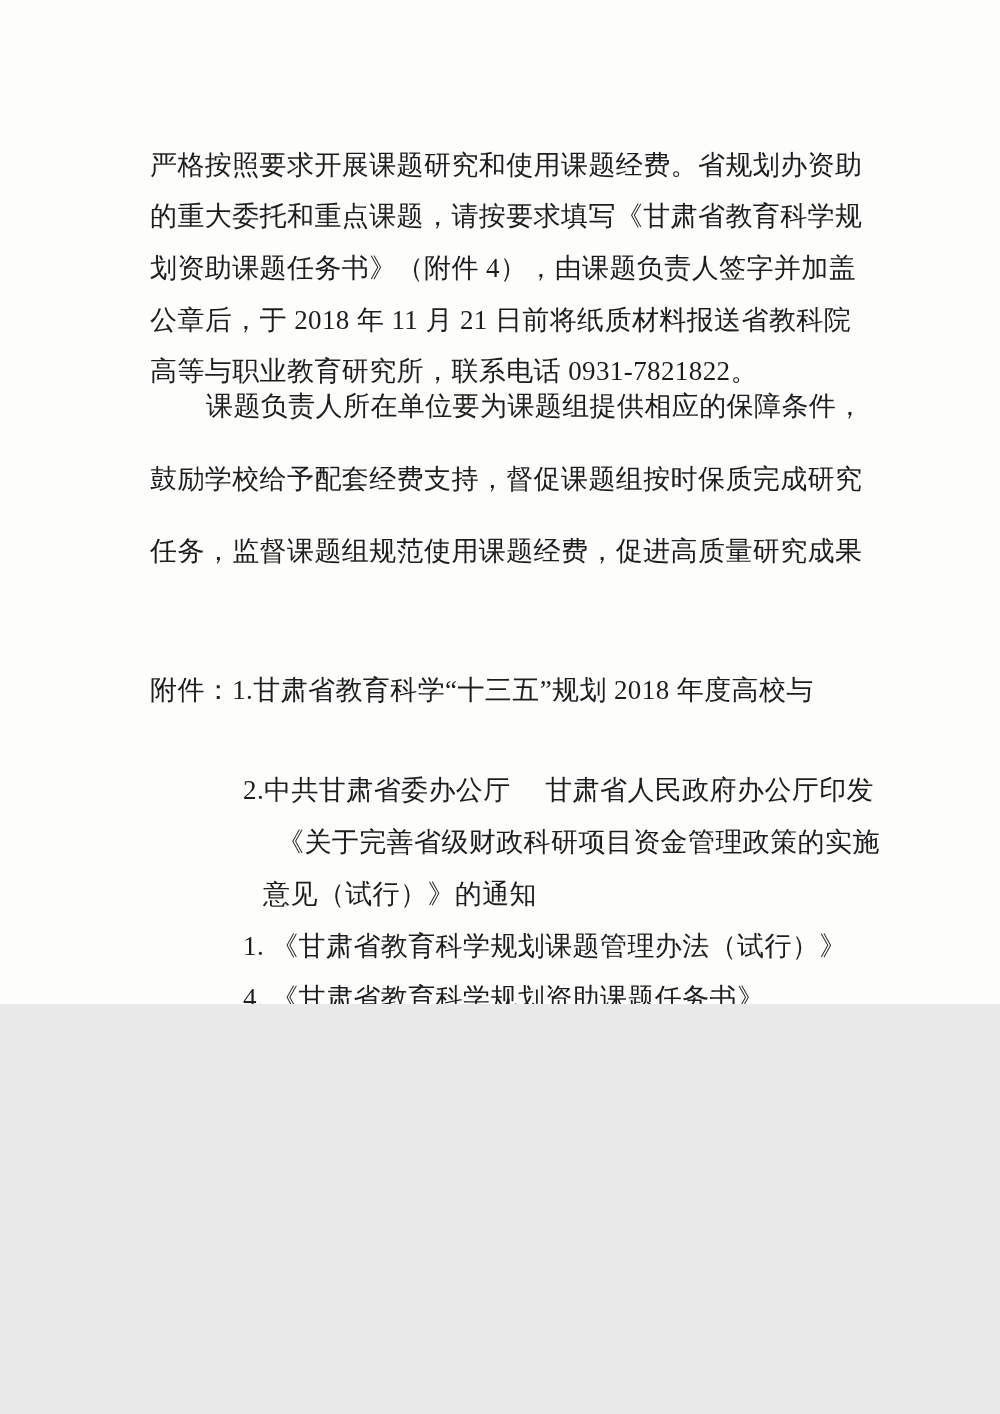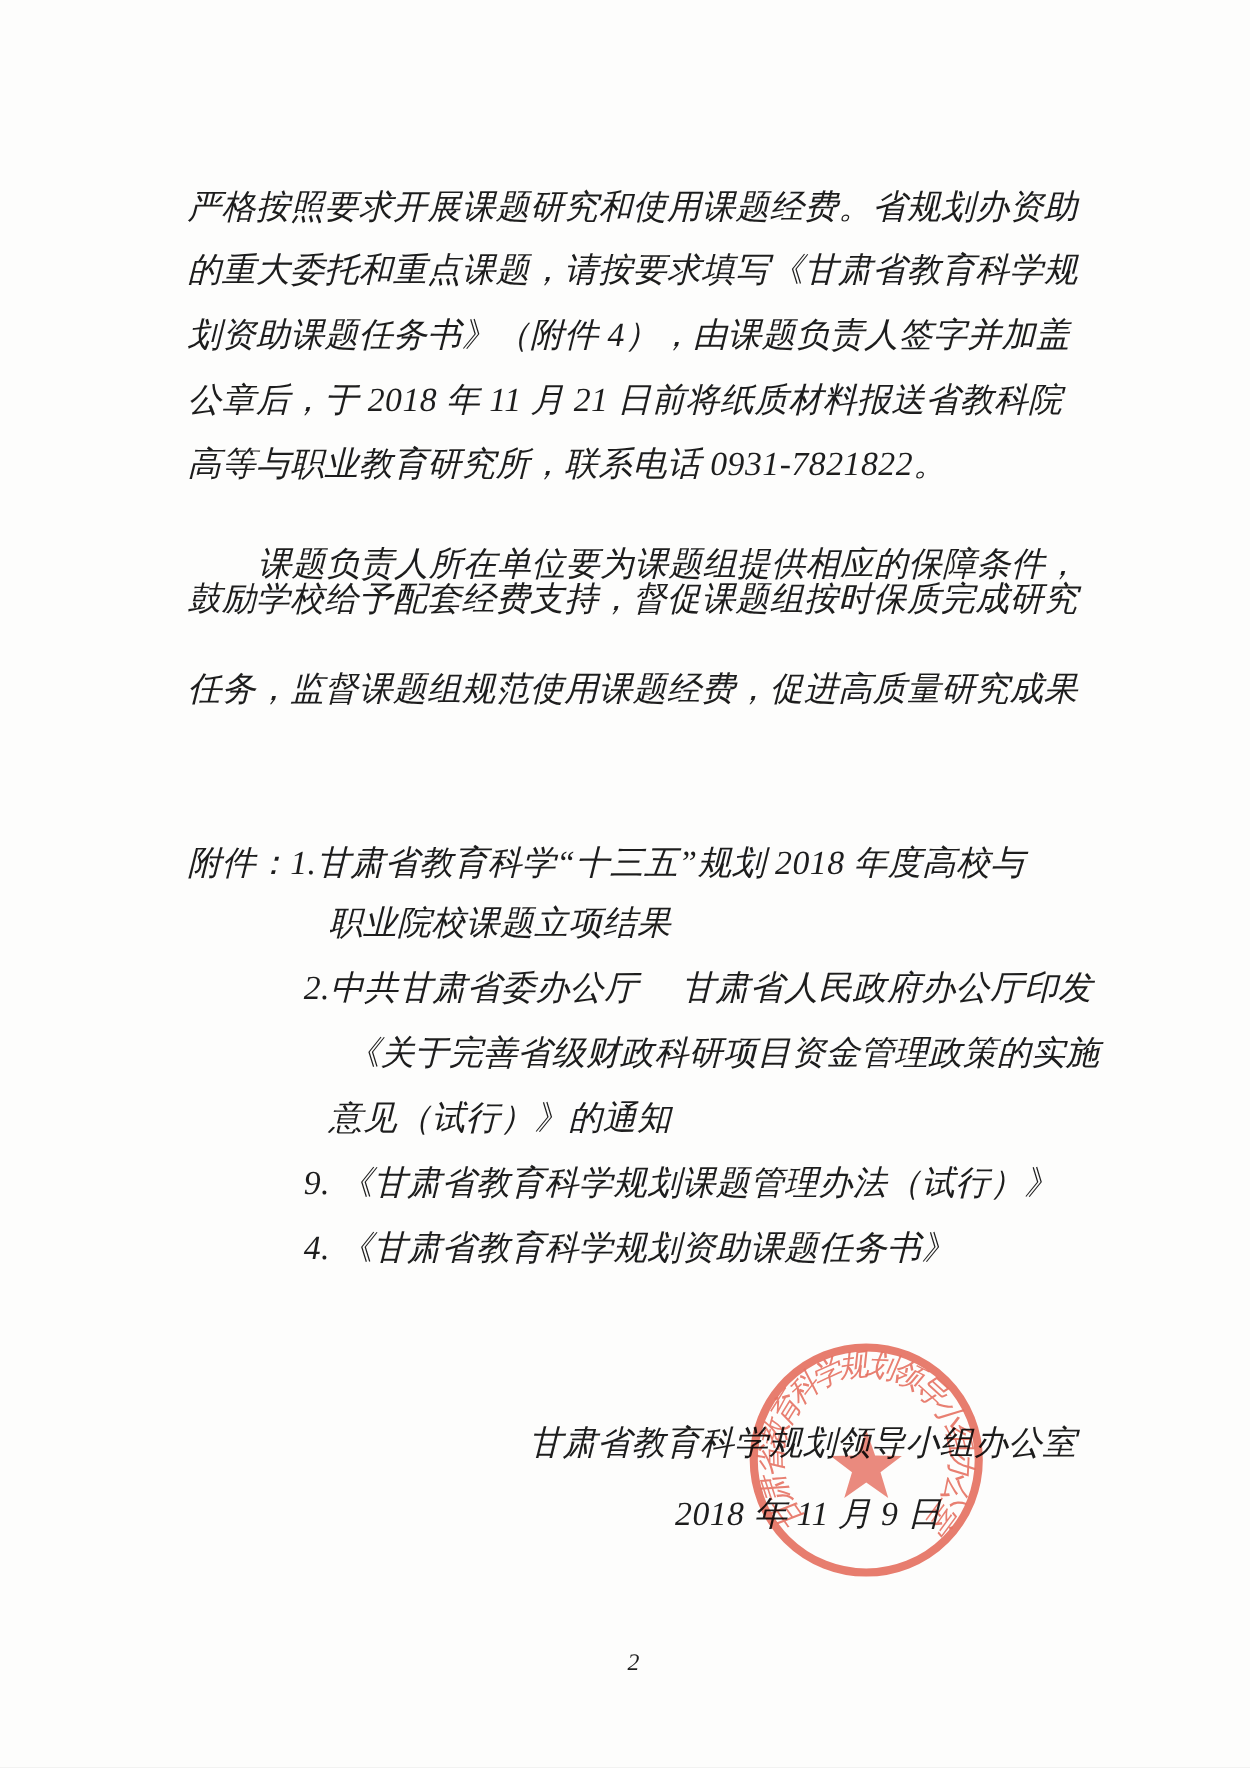--- a/index.html
+++ b/index.html
@@ -1,24 +1,23 @@
 <!DOCTYPE html>
 <html><head>
 <meta charset="utf-8">
 <style>
   html,body { margin:0; padding:0; background:#e9e9e9; }
   .page {
     position:relative;
-    width:1000px; height:1414px;
+    width:1000px; height:1004px;
     margin:0 auto;
     background:#fdfdfc;
     font-family:"Liberation Serif","DejaVu Serif",serif;
     color:#1d1d1d;
     overflow:hidden;
-    font-style:italic;
   }
   .tl {
     position:absolute;
     font-size:27px;
     line-height:1.28;
     letter-spacing:0.4px;
     white-space:pre;
   }
   .sig { font-size:27px; }
   .pagenum {
@@ -42,30 +41,29 @@
 <body>
 
 <div class="page">
 
   <div class="tl" style="top:148px; left:150px;">严格按照要求开展课题研究和使用课题经费。省规划办资助</div>
   <div class="tl" style="top:199px; left:150px;">的重大委托和重点课题，请按要求填写《甘肃省教育科学规</div>
   <div class="tl" style="top:251px; left:150px;">划资助课题任务书》（附件 4），由课题负责人签字并加盖</div>
   <div class="tl" style="top:303px; left:150px;">公章后，于 2018 年 11 月 21 日前将纸质材料报送省教科院</div>
   <div class="tl" style="top:354px; left:150px;">高等与职业教育研究所，联系电话 0931-7821822。</div>
 
-  <div class="tl" style="top:434px; left:206px;">课题负责人所在单位要为课题组提供相应的保障条件，</div>
+  <div class="tl" style="top:389px; left:206px;">课题负责人所在单位要为课题组提供相应的保障条件，</div>
   <div class="tl" style="top:462px; left:150px;">鼓励学校给予配套经费支持，督促课题组按时保质完成研究</div>
   <div class="tl" style="top:514px; left:150px;margin-top:20px;">任务，监督课题组规范使用课题经费，促进高质量研究成果</div>
 
   <div class="tl" style="top:658px; left:150px;margin-top:15px;">附件：1.甘肃省教育科学“十三五”规划 2018 年度高校与</div>
-  <div class="tl" style="top:721px; left:263px;">职业院校课题立项结果</div>
   <div class="tl" style="top:773px; left:243px;">2.中共甘肃省委办公厅　 甘肃省人民政府办公厅印发</div>
   <div class="tl" style="top:825px; left:277px;">《关于完善省级财政科研项目资金管理政策的实施</div>
   <div class="tl" style="top:877px; left:263px;">意见（试行）》的通知</div>
-  <div class="tl" style="top:929px; left:243px;">9. 《甘肃省教育科学规划课题管理办法（试行）》</div>
+  <div class="tl" style="top:929px; left:243px;">1. 《甘肃省教育科学规划课题管理办法（试行）》</div>
   <div class="tl" style="top:981px; left:243px;">4. 《甘肃省教育科学规划资助课题任务书》</div>
 
   <div class="tl sig" style="top:1137px; left:423px;">甘肃省教育科学规划领导小组办公室</div>
   <div class="tl sig" style="top:1194px; left:540px;">2018 年 11 月 9 日</div>
 
   <svg class="seal" viewBox="0 0 220 220" xmlns="http://www.w3.org/2000/svg" xmlns:xlink="http://www.w3.org/1999/xlink">
     <defs>
       <path id="sealTextCircle" d="M110,178 A68,68 0 1,1 110.1,178" fill="none"></path>
     </defs>
     <circle class="ring" cx="110" cy="110" r="90" stroke="#e2523f"></circle>

